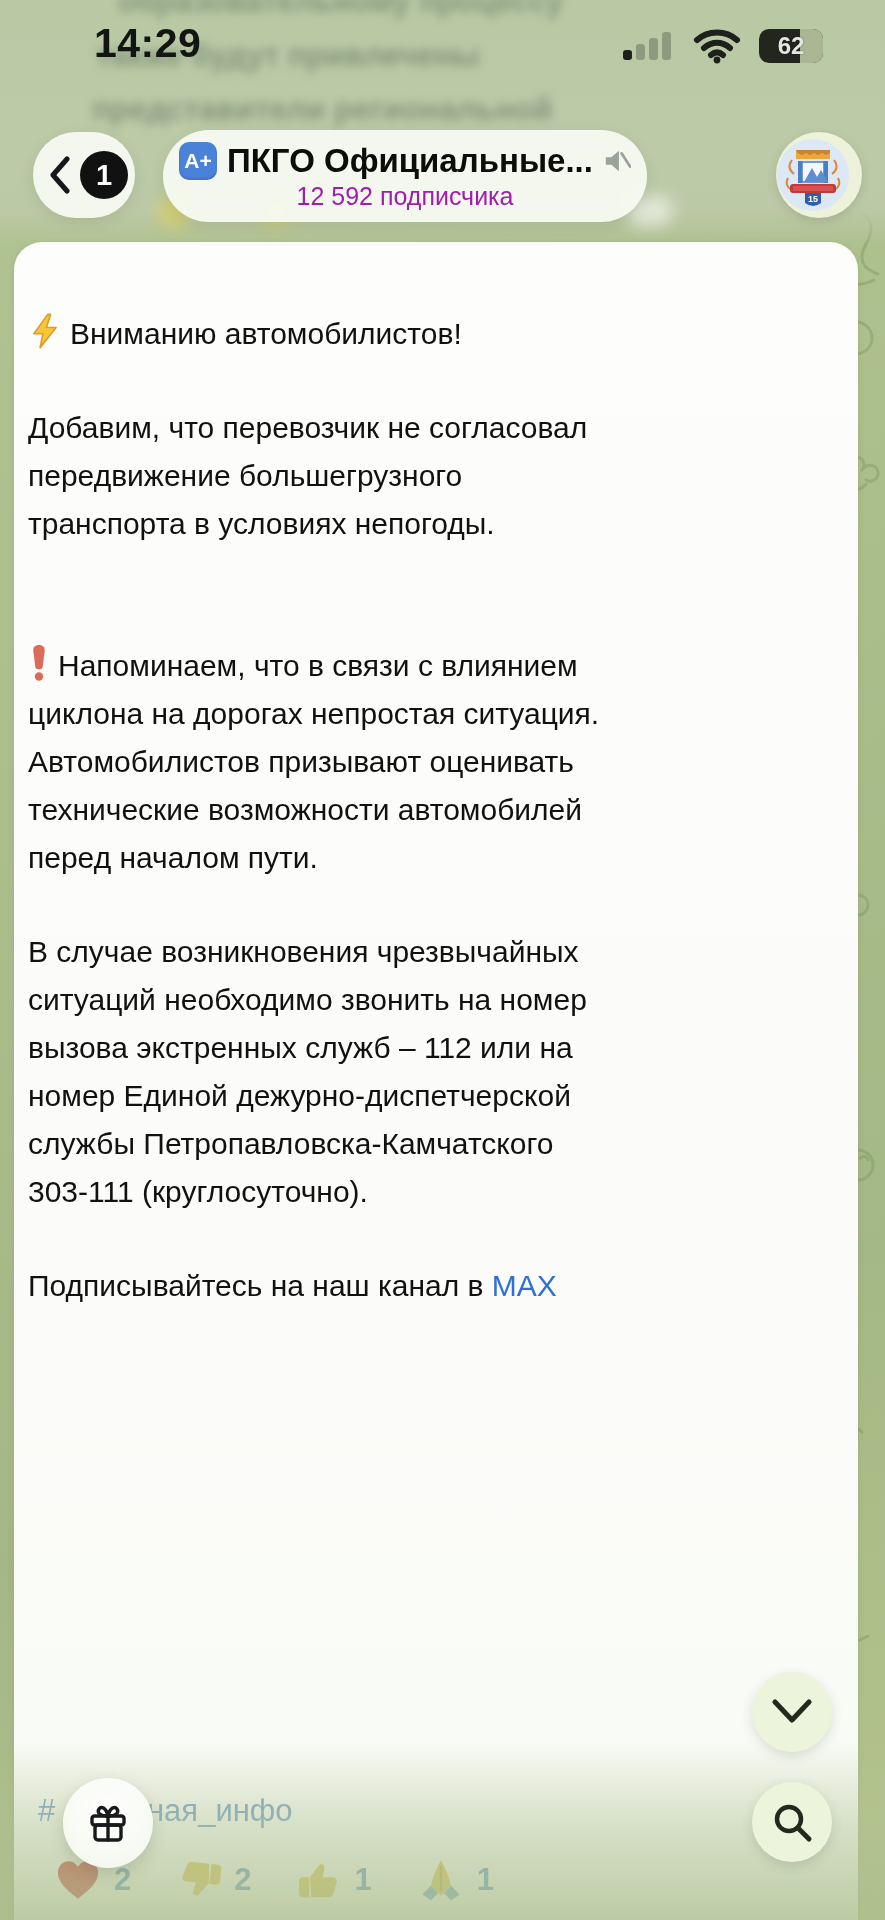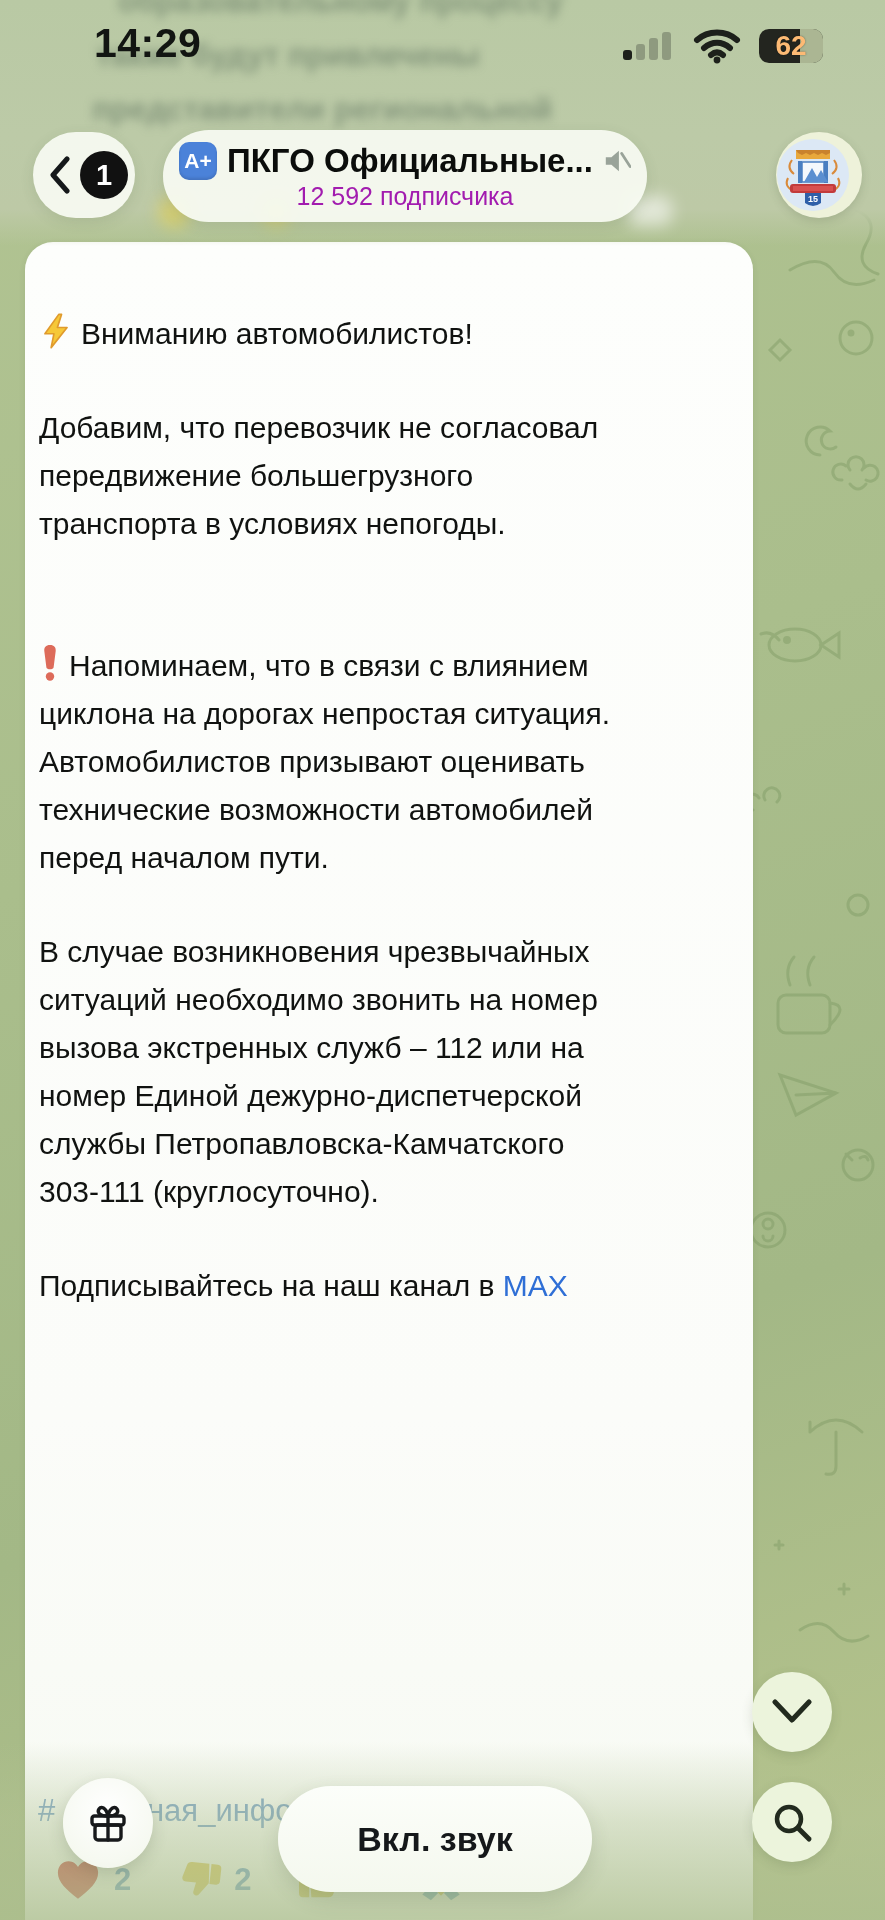--- a/index.html
+++ b/index.html
@@ -21,35 +21,35 @@
     filter:blur(5px);white-space:nowrap;
   }
   .blur-dot{position:absolute;border-radius:50%;filter:blur(8px);}
   
   .statusbar{position:absolute;left:0;top:0;width:885px;height:90px;z-index:6;}
   .sb-time{position:absolute;left:94px;top:20px;font-size:41px;font-weight:700;color:#121512;letter-spacing:.5px;}
   .sb-icons{position:absolute;right:62px;top:28px;display:flex;align-items:center;gap:18px;}
   .battery{position:relative;width:64px;height:34px;border-radius:10px;background:#23251f;overflow:hidden;}
   .battery .rest{position:absolute;right:0;top:0;width:36%;height:100%;background:rgba(186,198,160,.9);}
   .battery .pct{position:absolute;inset:0;display:flex;align-items:center;justify-content:center;
-    color:#fdba74;font-size:28px;font-weight:700;text-shadow:0 0 2px rgba(0,0,0,.45);}
+    color:#e5e5e5;font-size:24px;font-weight:700;text-shadow:0 0 2px rgba(0,0,0,.45);}
   
   .header{position:absolute;left:0;top:130px;width:885px;height:92px;z-index:6;}
   .pill{background:rgba(247,251,242,.93);border-radius:46px;box-shadow:0 4px 14px rgba(60,80,50,.12);}
   .back-pill{position:absolute;left:33px;top:2px;width:102px;height:86px;display:flex;align-items:center;justify-content:space-between;padding:0 7px 0 16px;}
   .badge1{width:48px;height:48px;border-radius:50%;background:#111;color:#fff;display:flex;align-items:center;justify-content:center;font-size:29px;font-weight:600;}
   .title-pill{position:absolute;left:163px;top:0;width:484px;height:92px;display:flex;flex-direction:column;align-items:center;justify-content:center;gap:2px;}
   .title-row{display:flex;align-items:center;gap:10px;max-width:452px;}
   .ch-badge{width:38px;height:38px;border-radius:10px;background:#4b82d9;color:#fff;display:flex;align-items:center;justify-content:center;font-size:21px;font-weight:700;flex:0 0 auto;box-shadow:inset 0 -2px 3px rgba(0,0,0,.12);}
   .ch-title{font-size:33px;font-weight:700;color:#0b0d0b;white-space:nowrap;}
   .ch-sub{font-size:25px;color:#a21caf;}
   .avatar{position:absolute;left:776px;top:2px;width:86px;height:86px;border-radius:50%;background:#eef2da;display:flex;align-items:center;justify-content:flex-start;box-shadow:0 3px 10px rgba(60,80,50,.18);}
   
   .bubble{
-    position:absolute;left:25px;top:242px;width:728px;height:1678px;z-index:2;
+    position:absolute;left:14px;top:242px;width:844px;height:1678px;z-index:2;
     background:linear-gradient(180deg,#fdfefc 0%,#fbfcf9 70%,#f7faf3 100%);
     border-radius:28px 28px 0 0;box-shadow:0 2px 6px rgba(50,70,40,.10);
   }
   .msg{padding:20px 16px 0 14px;color:#101210;font-size:30px;line-height:48px;}
   .msg p{margin:0 0 46px;white-space:pre-line;}
   .msg p:first-child{margin-bottom:46px;}
   .emoji{display:inline-block;vertical-align:-5px;margin-right:8px;}
   .link{color:#2f6fd6;text-decoration:none;cursor:pointer;}
   .hashtag{position:absolute;z-index:2;font-size:31px;color:#7fa6c9;top:1793px;}
   .hashtag.h1{left:38px;}
@@ -255,23 +255,20 @@
   <div class="gift-btn">
     <svg width="48" height="48" viewBox="0 0 48 48" fill="none" stroke="#17191b" stroke-width="3.4" stroke-linecap="round" stroke-linejoin="round">
       <rect x="8" y="17" width="32" height="9" rx="2.5"></rect>
       <rect x="11" y="26" width="26" height="15" rx="3"></rect>
       <line x1="24" y1="17" x2="24" y2="41"></line>
       <path d="M24 17 c-9 0 -11 -4 -9 -7 c2 -3 7 -2 9 7 z"></path>
       <path d="M24 17 c9 0 11 -4 9 -7 c-2 -3 -7 -2 -9 7 z"></path>
     </svg>
   </div>
 
-  <div class="sound-pill">
-    <span>Вкл. звук</span>
-  </div>
 
   <div class="round-btn down-btn">
     <svg width="40" height="26" viewBox="0 0 40 26">
         <polyline points="3,3 20,21 37,3" fill="none" stroke="#222a1e" stroke-width="5" stroke-linecap="round" stroke-linejoin="round"></polyline>
       </svg>
   </div>
 
   <div class="round-btn search-btn">
     <svg width="42" height="42" viewBox="0 0 42 42">
         <circle cx="18" cy="18" r="12" fill="none" stroke="#222a1e" stroke-width="4.5"></circle>

